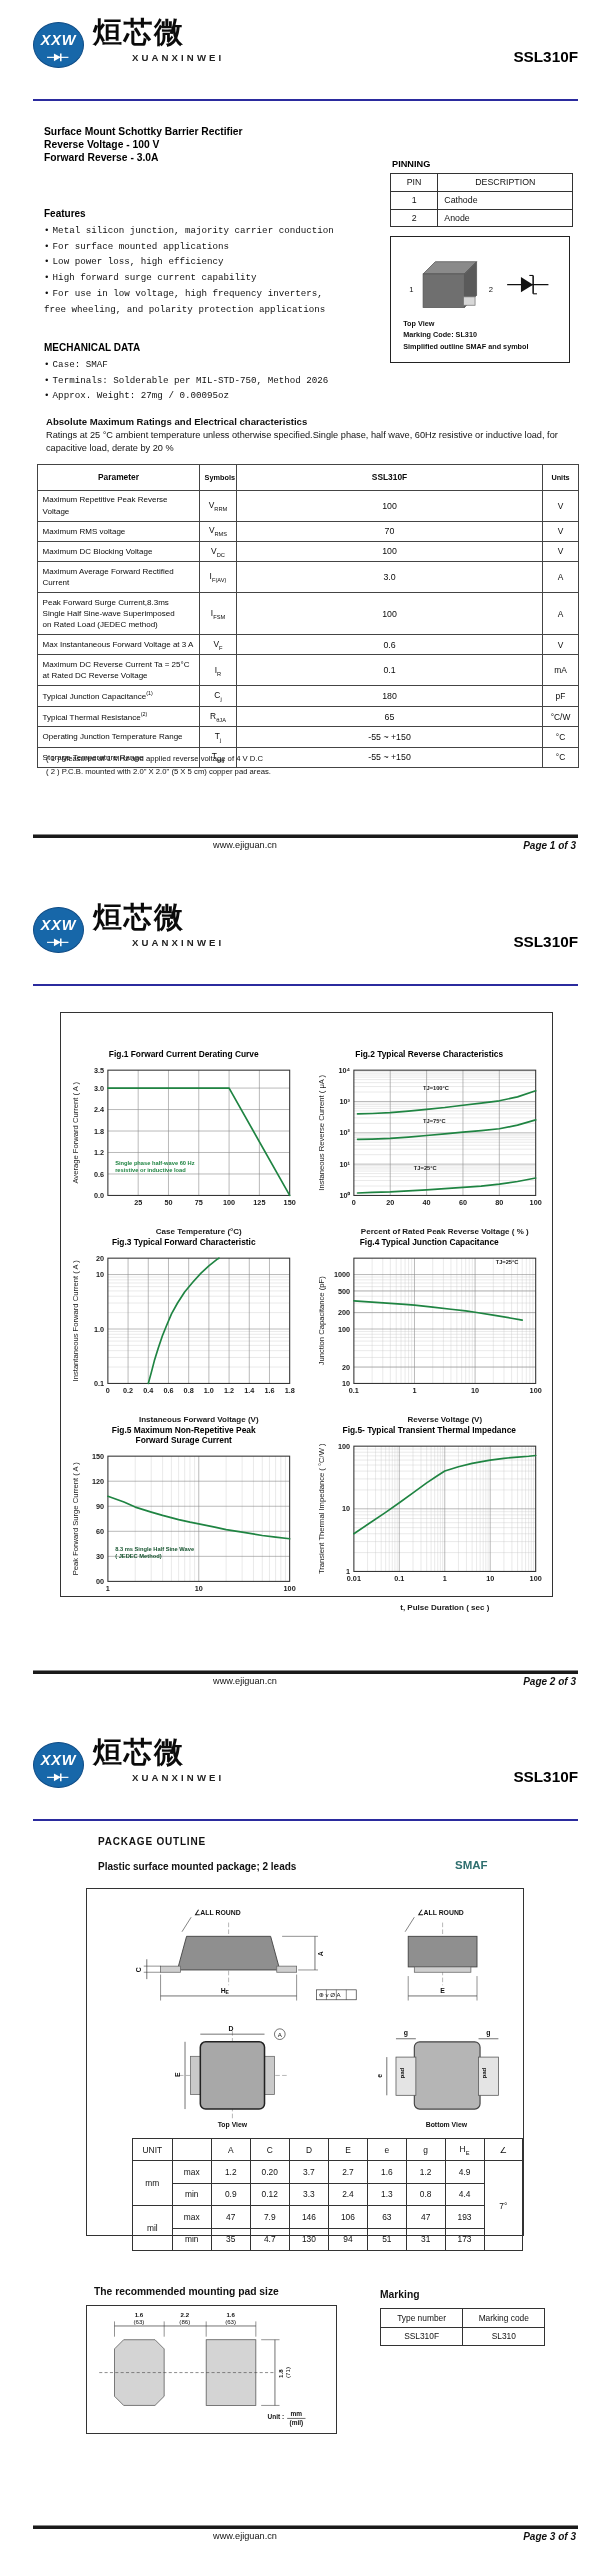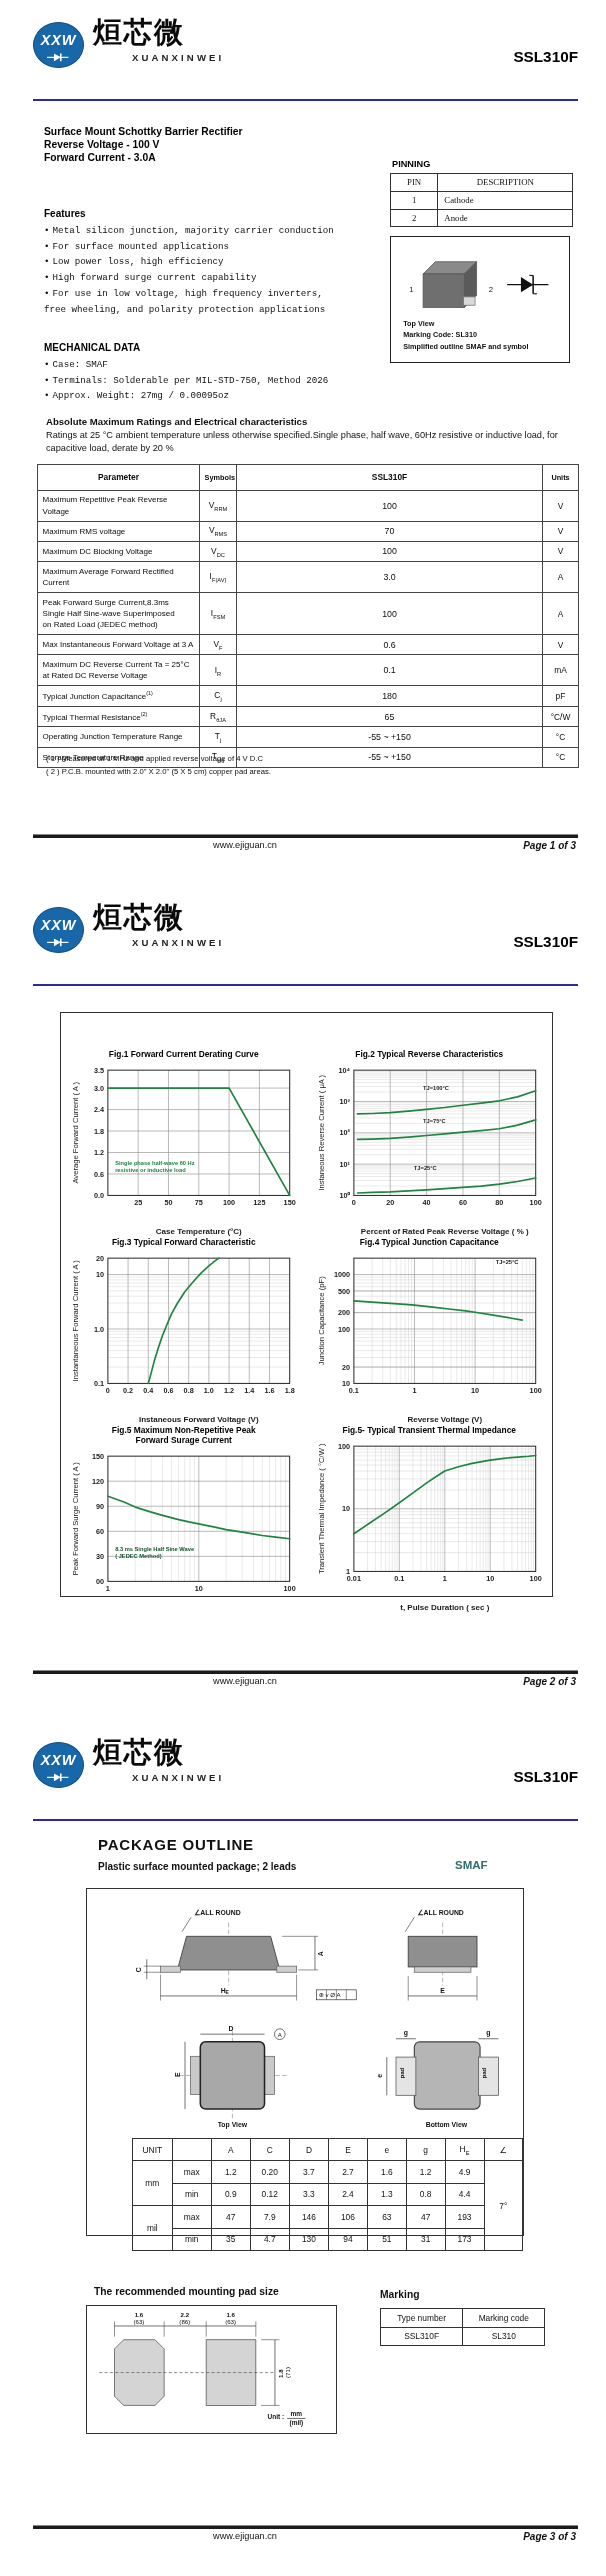--- a/index.html
+++ b/index.html
@@ -23,21 +23,21 @@
   .ft-site{position:absolute;left:0;width:490px;text-align:center;font-size:9.2px;color:#111;}
   .ft-page{position:absolute;right:31px;font-size:10px;font-style:italic;font-weight:bold;color:#111;}
 
   
   .title-lines div{font-size:10.3px;font-weight:bold;line-height:13px;color:#000;}
   .sec-h{font-size:10px;font-weight:bold;color:#000;}
   .bullet-line{font-size:9.2px;line-height:15.7px;color:#111;font-family:Liberation Mono, monospace;}
   .bullet-line .dot{margin-right:3.1px;}
   table{border-spacing:0;}
   .pin-tbl{border-collapse:collapse;border:1.5px solid #222;}
-  .pin-tbl th,.pin-tbl td{border:0.8px solid #333;font-size:8.8px;padding:2.3px 6.1px;height:12.2px;font-family:Liberation Serif, serif;}
+  .pin-tbl th,.pin-tbl td{border:0.8px solid #333;font-size:8.8px;padding:2.3px 6.1px;height:12.2px;}
   .pin-tbl th{font-weight:normal;text-align:center;}
   .pin-tbl td.pin{text-align:center;width:34px;}
   .pin-tbl td.desc{text-align:left;width:122px;}
   .outline-box{border:1.5px solid #222;background:#fff;}
   .ratings-h{font-size:9.6px;font-weight:bold;}
   .ratings-desc{font-size:9.2px;line-height:13px;width:520px;}
   .ratings{border-collapse:collapse;border:1.5px solid #222;table-layout:fixed;width:541px;}
   .ratings th,.ratings td{border:0.8px solid #444;font-size:8.4px;padding:3.8px 4.6px;text-align:center;vertical-align:middle;color:#0a0a0a;}
   .ratings th{font-size:8.4px;font-weight:bold;height:17px;}
   .ratings td.param{text-align:left;font-size:8px;line-height:1.4;}
@@ -47,21 +47,21 @@
   .note-line{font-size:7.7px;line-height:13px;color:#111;}
 
   
   .charts-box{border:1.5px solid #333;background:#fff;}
   #charts-grid{display:grid;grid-template-columns:1fr 1fr;padding-top:7.7px;margin-top:28px;}
   .fig-cell{display:flex;flex-direction:column;align-items:center;height:188px;}
   .fig-title{font-size:8.4px;font-weight:bold;color:#000;text-align:center;line-height:10px;}
   .fig-cell svg{display:block;margin-top:2.3px;}
 
   
-  .pkg-h{font-size:15px;font-weight:bold;letter-spacing:0.8px;}
+  .pkg-h{font-size:10px;font-weight:bold;letter-spacing:0.8px;}
   .pkg-sub{font-size:10px;font-weight:bold;}
   .smaf{font-size:11.5px;font-weight:bold;color:#2e6e6e;}
   .draw-box{border:1.5px solid #333;background:#fff;}
   .dim-tbl{border-collapse:collapse;border:1.5px solid #222;}
   .dim-tbl th,.dim-tbl td{border:0.8px solid #333;font-size:8.4px;padding:1.5px 3.1px;text-align:center;height:18.4px;font-weight:normal;}
   .dim-tbl th{width:34px;}
   .dim-tbl td{width:34px;}
   .dim-tbl sub{font-size:5.7px;}
   .pad-box{border:1.5px solid #333;background:#fff;}
   .mark-h{font-size:10.3px;font-weight:bold;}
@@ -86,21 +86,21 @@
       </div>
       <div class="logo-zh">烜芯微</div>
       <div class="logo-en">XUANXINWEI</div>
       <div class="part-no">SSL310F</div>
       <div class="hdr-rule" style="top:82px"></div>
     </div>
 
     <div class="abs title-lines" style="left:44px;top:125px">
       <div>Surface Mount Schottky Barrier Rectifier</div>
       <div>Reverse Voltage - 100 V</div>
-      <div>Forward Current - 3.0A</div>
+      <div>Forward Reverse - 3.0A</div>
     </div>
 
     <div class="abs sec-h" style="left:392px;top:159px;font-size:9.2px">PINNING</div>
     <table class="pin-tbl abs" style="left:390px;top:173px">
       <thead>
           <tr>
         <th>PIN</th>
         <th>DESCRIPTION</th>
       </tr>
         </thead>

